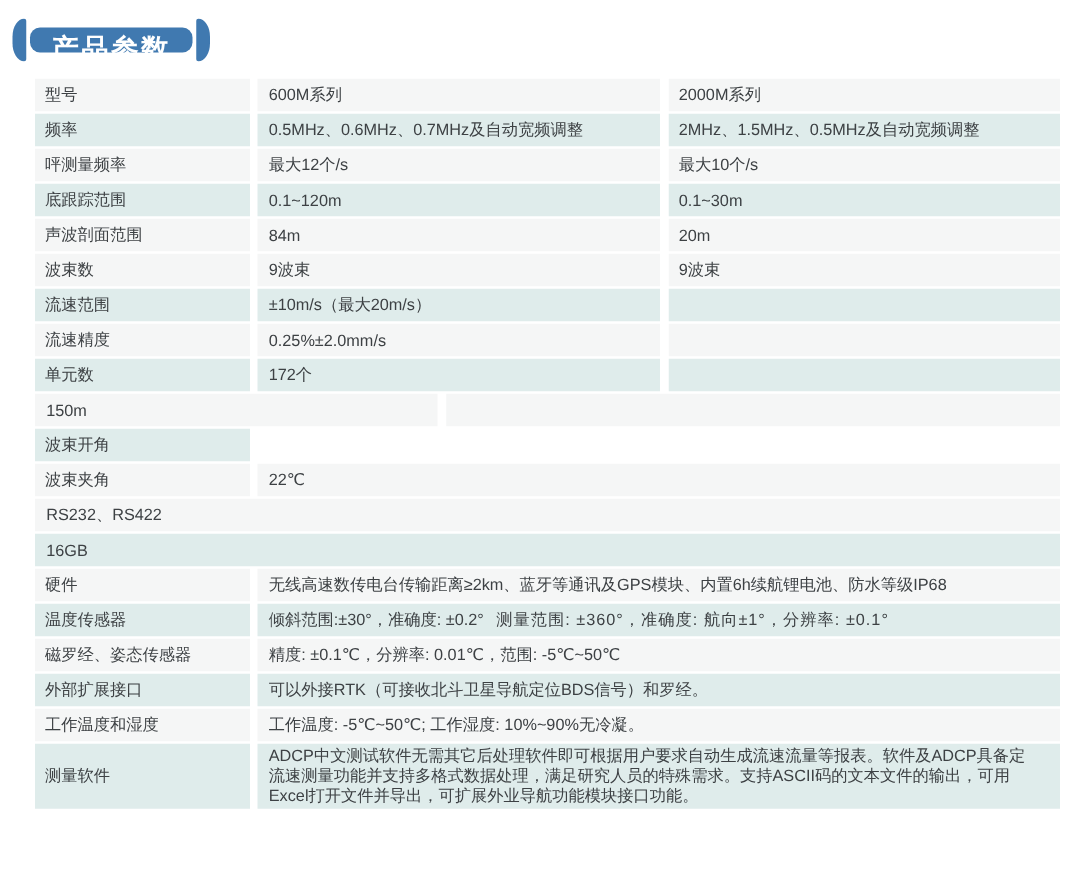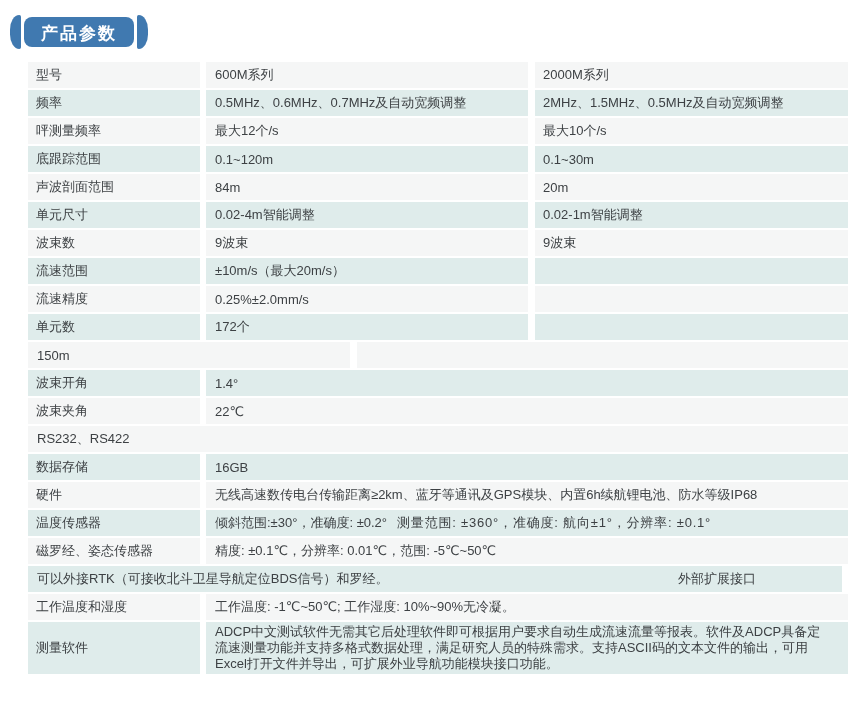--- a/index.html
+++ b/index.html
@@ -10,23 +10,23 @@
   }
   
   .badge-wrap{
     display:inline-flex;align-items:center;gap:3px;
     margin:14px 0 0 10px;height:36px;
   }
   .bracket{display:block;width:11px;height:34px;background:var(--blue);}
   .bracket.left{border-radius:11px 2px 2px 11px / 17px 2px 2px 17px;}
   .bracket.right{border-radius:2px 11px 11px 2px / 2px 17px 17px 2px;}
   .badge-pill{
-    display:block;height:30px;line-height:34px;padding:0 17px;
+    display:block;height:20px;line-height:34px;padding:0 17px;
     background:var(--blue);border-radius:8px;
-    color:#ffffff;font-size:17px;font-weight:bold;letter-spacing:2px;
+    color:#ffffff;font-size:22px;font-weight:bold;letter-spacing:2px;
     white-space:nowrap;
   }
   
   .spec-table{margin:9px 14px 0 28px;width:820px;}
   .row{display:flex;margin-bottom:2px;height:26px;}
   .row.tall{height:auto;min-height:48px;}
   .cell{
     display:flex;align-items:center;
     font-size:13px;color:#3d4144;overflow:hidden;white-space:nowrap;
   }
@@ -72,25 +72,20 @@
       <div class="row teal">
         <div class="cell label">底跟踪范围</div>
         <div class="cell v2">0.1~120m</div>
         <div class="cell v3">0.1~30m</div>
       </div>
       <div class="row light">
         <div class="cell label">声波剖面范围</div>
         <div class="cell v2">84m</div>
         <div class="cell v3">20m</div>
       </div>
-      <div class="row teal">
-        <div class="cell label">单元尺寸</div>
-        <div class="cell v2">0.02-4m智能调整</div>
-        <div class="cell v3">0.02-1m智能调整</div>
-      </div>
       <div class="row light">
         <div class="cell label">波束数</div>
         <div class="cell v2">9波束</div>
         <div class="cell v3">9波束</div>
       </div>
       <div class="row teal">
         <div class="cell label">流速范围</div>
         <div class="cell v2">±10m/s（最大20m/s）</div>
         <div class="cell v3"></div>
       </div>
@@ -103,52 +98,50 @@
         <div class="cell label">单元数</div>
         <div class="cell v2">172个</div>
         <div class="cell v3"></div>
       </div>
       <div class="row light">
         <div class="cell v2">150m</div>
         <div class="cell v3"></div>
       </div>
       <div class="row teal">
         <div class="cell label">波束开角</div>
-        <div class="cell merged">1.4°</div>
       </div>
       <div class="row light">
         <div class="cell label">波束夹角</div>
         <div class="cell merged">22℃</div>
       </div>
       <div class="row light">
         <div class="cell merged">RS232、RS422</div>
       </div>
       <div class="row teal">
-        <div class="cell label">数据存储</div>
         <div class="cell merged">16GB</div>
       </div>
       <div class="row light">
         <div class="cell label">硬件</div>
         <div class="cell merged">无线高速数传电台传输距离≥2km、蓝牙等通讯及GPS模块、内置6h续航锂电池、防水等级IP68</div>
       </div>
       <div class="row teal">
         <div class="cell label">温度传感器</div>
         <div class="cell merged">倾斜范围:±30°，准确度: ±0.2°<span class="part2">测量范围: ±360°，准确度: 航向±1°，分辨率: ±0.1°</span></div>
       </div>
       <div class="row light">
         <div class="cell label">磁罗经、姿态传感器</div>
         <div class="cell merged">精度: ±0.1℃，分辨率: 0.01℃，范围: -5℃~50℃</div>
       </div>
       <div class="row teal">
+        <div class="cell label">外部扩展接口</div>
         <div class="cell merged">可以外接RTK（可接收北斗卫星导航定位BDS信号）和罗经。</div>
-        <div class="cell label">外部扩展接口</div>
       </div>
       <div class="row light">
         <div class="cell label">工作温度和湿度</div>
-        <div class="cell merged">工作温度: -1℃~50℃; 工作湿度: 10%~90%无冷凝。</div>
+        <div class="cell merged">工作温度: -5℃~50℃; 工作湿度: 10%~90%无冷凝。</div>
       </div>
       <div class="row teal tall">
         <div class="cell label">测量软件</div>
         <div class="cell merged">ADCP中文测试软件无需其它后处理软件即可根据用户要求自动生成流速流量等报表。软件及ADCP具备定流速测量功能并支持多格式数据处理，满足研究人员的特殊需求。支持ASCII码的文本文件的输出，可用Excel打开文件并导出，可扩展外业导航功能模块接口功能。</div>
       </div>
     </div>
   
 </div>
 
 </body></html>

